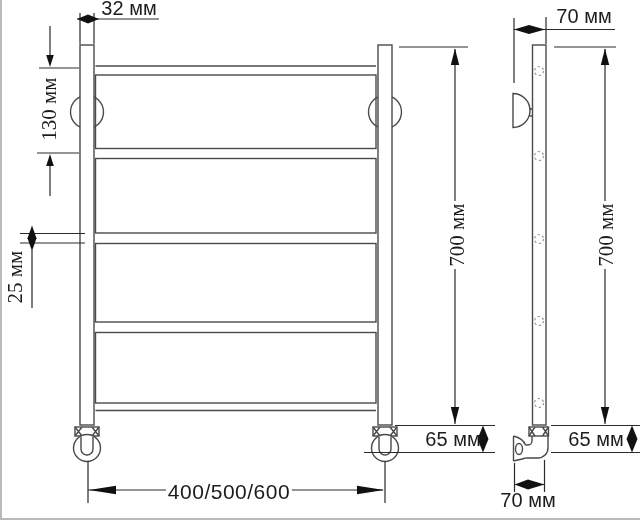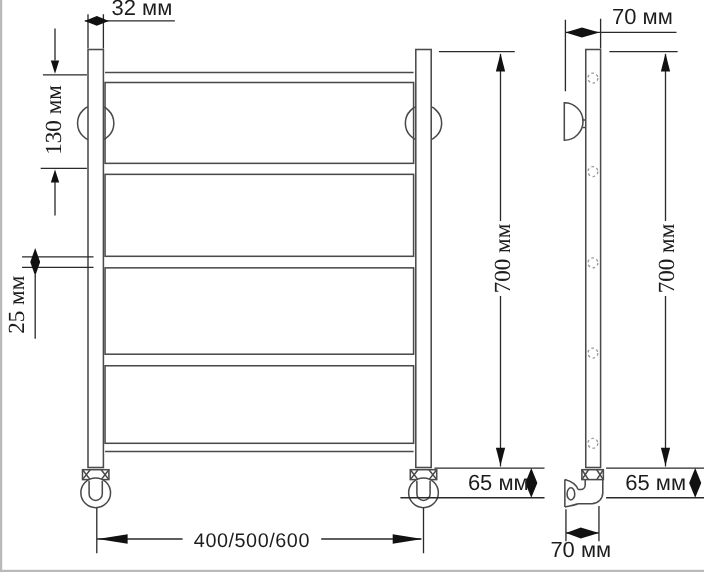--- a/index.html
+++ b/index.html
@@ -12,21 +12,21 @@
   }
   #drawing{position:absolute;left:0;top:0;}
   .dim-label{
     position:absolute;white-space:nowrap;color:#1c1c1c;
     font-size:20px;line-height:1;transform:translate(-50%,-50%);
   }
   .dim-label.rot{
     font-family:"Liberation Serif",serif;font-size:21px;
     transform:translate(-50%,-50%) rotate(-90deg);
   }
-  .dim-label.big{font-size:18px;letter-spacing:0.5px;}
+  .dim-label.big{font-size:21px;letter-spacing:0.5px;}
 </style>
 </head>
 <body>
 
 <div id="canvas">
 
 <svg id="drawing" width="640" height="520" viewBox="0 0 640 520" fill="none" stroke-linecap="butt">
 
   <g stroke="#4a4a4a" stroke-width="1.4">
 

